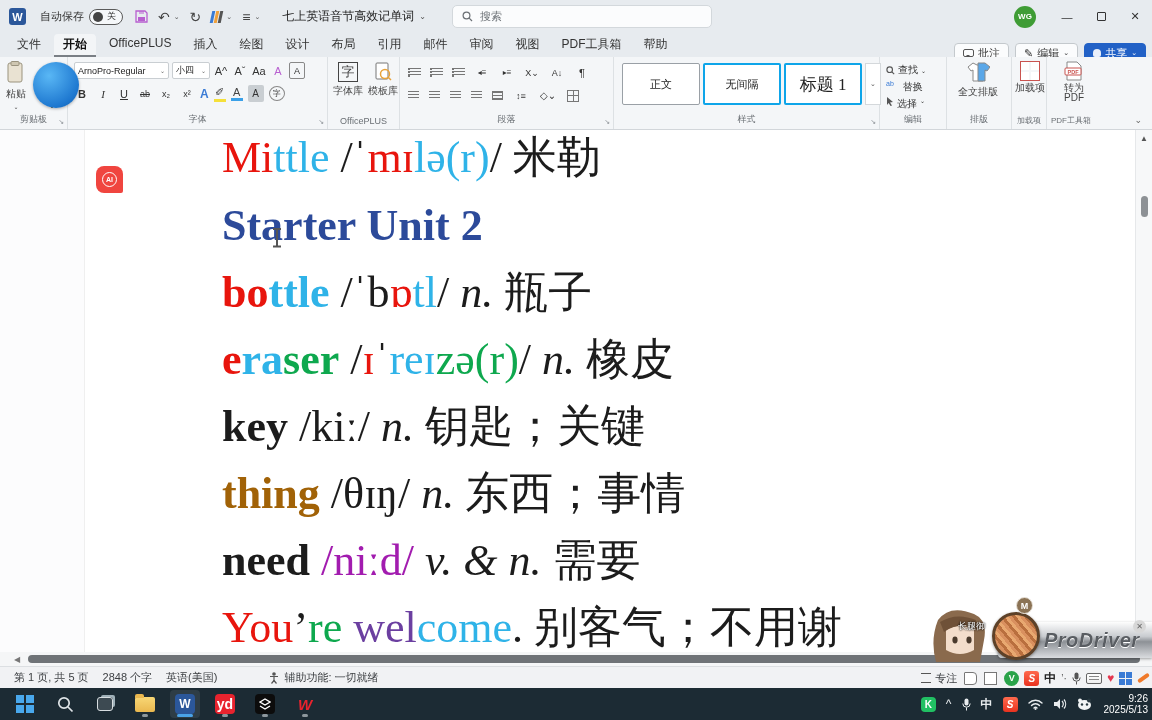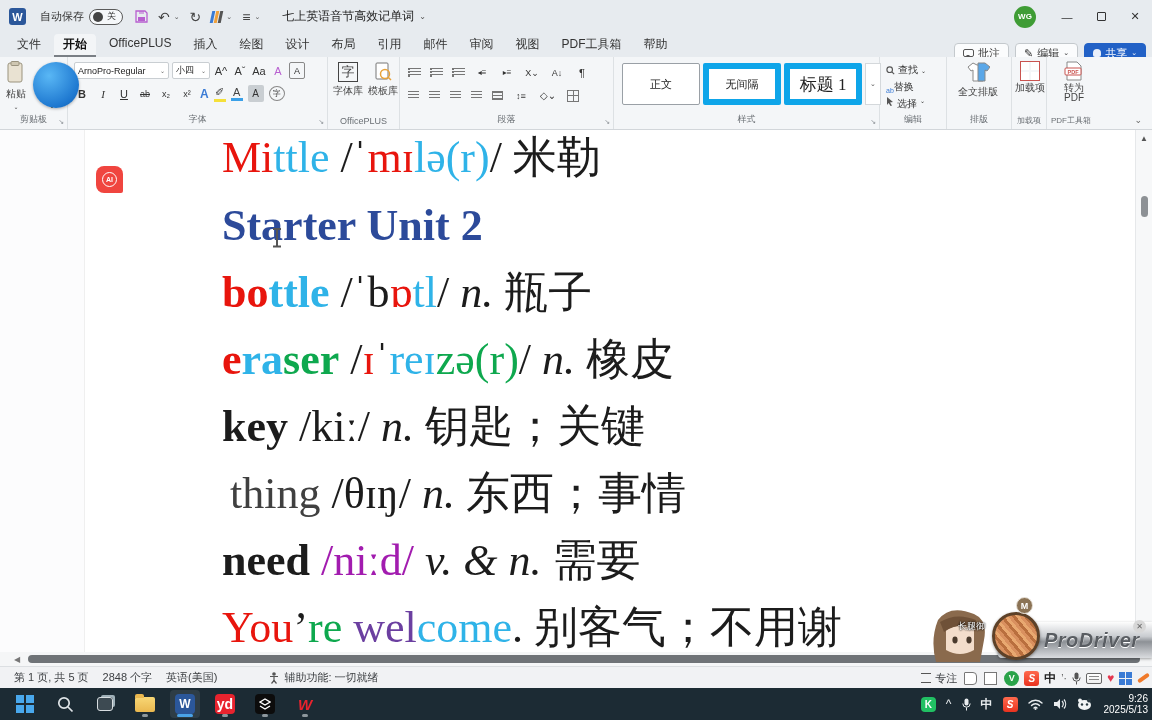--- a/index.html
+++ b/index.html
@@ -45,21 +45,21 @@
   .glabel { position:absolute; bottom:3px; left:0; right:0; text-align:center; font-size:9px; color:#6a6f74; }
   .launcher { position:absolute; bottom:3px; right:3px; font-size:7px; color:#8a8f94; }
   .rbtn { display:inline-flex; flex-direction:column; align-items:center; justify-content:center; gap:2px; color:#444; }
   .combo { background:#fff; border:1px solid #c9ced2; border-radius:2px; height:17px; display:flex; align-items:center; justify-content:space-between; padding:0 3px; font-size:9px; color:#222; }
   .combo .chev { font-size:6px; color:#666; }
   .smallbtn { height:17px; min-width:16px; display:inline-flex; align-items:center; justify-content:center; font-size:11px; color:#333; border-radius:2px; padding:0 1px; }
   .bars { width:11px; height:9px; background:repeating-linear-gradient(#777 0 1px, transparent 1px 3px); }
   .bars.dotted { width:13px; background:
      repeating-linear-gradient(#777 0 1px, transparent 1px 3px); border-left:2px dotted #777; padding-left:2px;}
   .underbar { display:inline-block; width:12px; height:3px; margin-top:-2px; }
-  .styles-box { width:78px; height:42px; background:#fff; border:6px solid #0ea5e9; border-radius:2px; display:flex; align-items:center; justify-content:center; font-size:11px; color:#222; }
+  .styles-box { width:78px; height:42px; background:#fff; border:2px solid #0ea5e9; border-radius:2px; display:flex; align-items:center; justify-content:center; font-size:11px; color:#222; }
   .styles-box.sel { border:1.5px solid #9aa0a6; }
   .heading1 { font-size:17px; font-family:"Liberation Serif",serif; }
   .blue-circle { position:absolute; left:33px; top:5px; width:46px; height:46px; border-radius:50%;
       background:radial-gradient(circle at 35% 30%, #59b7f5, #1e78d0 70%, #0f5aa8); box-shadow:0 1px 3px rgba(0,0,0,.3); z-index:5; }
   .collapse-chev { position:absolute; right:10px; bottom:4px; font-size:9px; color:#666; }
 
   
   .docarea { position:absolute; left:0; top:130px; width:1152px; height:525px; background:#fff; overflow:hidden; }
   .left-strip { position:absolute; left:0; top:0; width:85px; height:100%; background:#fcfcfd; border-right:1px solid #efefef; }
   .ai-fab { position:absolute; left:96px; top:36px; width:27px; height:27px; background:#f0453f; border-radius:8px 8px 2px 8px; display:flex; align-items:center; justify-content:center; }
@@ -158,20 +158,27 @@
           <i style="background:#555"></i>
         </span>
         <span class="dd">⌄</span>
       <span class="ic">≡</span>
         <span class="dd">⌄</span>
     </div>
     <div class="doc-title">
       <span>七上英语音节高效记单词</span>
       <span class="chev">⌄</span>
     </div>
+    <div class="search-pill">
+      <svg width="11" height="11" viewBox="0 0 11 11">
+          <circle cx="4.5" cy="4.5" r="3.4" fill="none" stroke="#6b7075" stroke-width="1.2"></circle>
+          <line x1="7.2" y1="7.2" x2="10" y2="10" stroke="#6b7075" stroke-width="1.2"></line>
+        </svg>
+      <span>搜索</span>
+    </div>
     <div class="tb-right">
       <div class="avatar">WG</div>
       <div class="winbtn">—</div>
       <div class="winbtn">
           <span class="maxbox"></span>
         </div>
       <div class="winbtn">✕</div>
     </div>
   </div>
 
@@ -331,21 +338,21 @@
     <div class="rgroup" style="left:880px;width:67px;">
       <div style="position:absolute;left:6px;top:6px;display:flex;flex-direction:column;gap:3px;font-size:10px;color:#333">
         <span style="display:flex;gap:3px;align-items:center">
           <svg width="9" height="9" viewBox="0 0 11 11">
               <circle cx="4.5" cy="4.5" r="3.4" fill="none" stroke="#555" stroke-width="1.4"></circle>
               <line x1="7.2" y1="7.2" x2="10" y2="10" stroke="#555" stroke-width="1.4"></line>
             </svg>
           <span>查找</span>
             <span style="font-size:6px">⌄</span>
         </span>
-        <span style="display:flex;gap:0;align-items:flex-end">
+        <span style="display:flex;gap:9px;align-items:flex-start">
           <span style="font-size:7px;color:#3a7bd5">ab</span>
           <span>替换</span>
         </span>
         <span style="display:flex;gap:3px;align-items:flex-start">
           <svg width="8" height="9" viewBox="0 0 8 9">
               <path d="M1 0l6 5-3 .4 2 3-1.4.6-2-3L1 8z" fill="#555"></path>
             </svg>
           <span>选择</span>
             <span style="font-size:6px">⌄</span>
         </span>
@@ -394,21 +401,21 @@
     <div class="left-strip"></div>
     <div class="ai-fab">
         <b>AI</b>
       </div>
     <div>
         <div class="doc-line" style="top: 2px;"><span style="color: rgb(232, 21, 13);">Mi</span><span style="color: rgb(47, 179, 232);">ttle</span><span style="color: rgb(28, 28, 28);"> /ˈ</span><span style="color: rgb(232, 21, 13);">mɪ</span><span style="color: rgb(47, 179, 232);">lə(r)</span><span style="color: rgb(28, 28, 28);">/</span><span style="color: rgb(28, 28, 28);">  米勒</span></div>
         <div class="doc-line" style="top: 70px;"><span style="color: rgb(44, 74, 154); font-weight: bold;">Starter Unit 2</span></div>
         <div class="doc-line" style="top: 137px;"><span style="color: rgb(232, 21, 13); font-weight: bold;">bo</span><span style="color: rgb(47, 179, 232); font-weight: bold;">ttle</span><span style="color: rgb(28, 28, 28);"> /ˈb</span><span style="color: rgb(232, 21, 13);">ɒ</span><span style="color: rgb(47, 179, 232);">tl</span><span style="color: rgb(28, 28, 28);">/ </span><span style="color: rgb(28, 28, 28); font-style: italic;">n.</span><span style="color: rgb(28, 28, 28);">  瓶子</span></div>
         <div class="doc-line" style="top: 204px;"><span style="color: rgb(232, 21, 13); font-weight: bold;">e</span><span style="color: rgb(47, 179, 232); font-weight: bold;">ra</span><span style="color: rgb(14, 168, 78); font-weight: bold;">ser</span><span style="color: rgb(28, 28, 28);"> /</span><span style="color: rgb(232, 21, 13);">ɪ</span><span style="color: rgb(28, 28, 28);">ˈ</span><span style="color: rgb(47, 179, 232);">reɪ</span><span style="color: rgb(14, 168, 78);">zə(r)</span><span style="color: rgb(28, 28, 28);">/ </span><span style="color: rgb(28, 28, 28); font-style: italic;">n.</span><span style="color: rgb(28, 28, 28);">  橡皮</span></div>
         <div class="doc-line" style="top: 271px;"><span style="color: rgb(28, 28, 28); font-weight: bold;">key</span><span style="color: rgb(28, 28, 28);"> /kiː/ </span><span style="color: rgb(28, 28, 28); font-style: italic;">n.</span><span style="color: rgb(28, 28, 28);">  钥匙；关键</span></div>
-        <div class="doc-line" style="top: 338px;"><span style="color: #404040; font-weight: normal; margin-left: 8px;">thing</span><span style="color: rgb(28, 28, 28);"> /θɪŋ/ </span><span style="color: rgb(28, 28, 28); font-style: italic;">n.</span><span style="color: rgb(28, 28, 28);">  东西；事情</span></div>
+        <div class="doc-line" style="top: 338px;"><span style="color: #a16207; font-weight: bold;">thing</span><span style="color: rgb(28, 28, 28);"> /θɪŋ/ </span><span style="color: rgb(28, 28, 28); font-style: italic;">n.</span><span style="color: rgb(28, 28, 28);">  东西；事情</span></div>
         <div class="doc-line" style="top: 405px;"><span style="color: rgb(28, 28, 28); font-weight: bold;">need</span><span style="color: #a21caf;"> /niːd/ </span><span style="color: rgb(28, 28, 28); font-style: italic;">v. &amp; n.</span><span style="color: rgb(28, 28, 28);">  需要</span></div>
         <div class="doc-line" style="top: 472px;"><span style="color: rgb(232, 21, 13);">You</span><span style="color: rgb(28, 28, 28);">’</span><span style="color: rgb(14, 168, 78);">re</span><span style="color: rgb(107, 63, 160);"> wel</span><span style="color: rgb(47, 179, 232);">come</span><span style="color: rgb(28, 28, 28);">. </span><span style="color: rgb(28, 28, 28);"> 别客气；不用谢</span></div>
       </div>
     <div class="ibeam"></div>
     <div class="vscroll">
       <div class="up">▲</div>
       <div class="thumb"></div>
     </div>
   </div>
 

